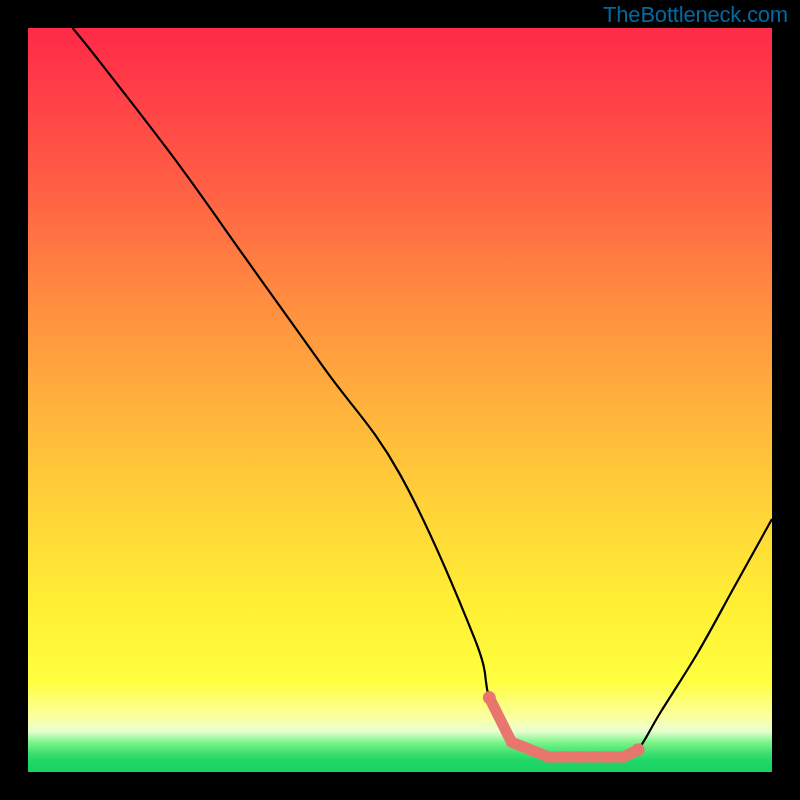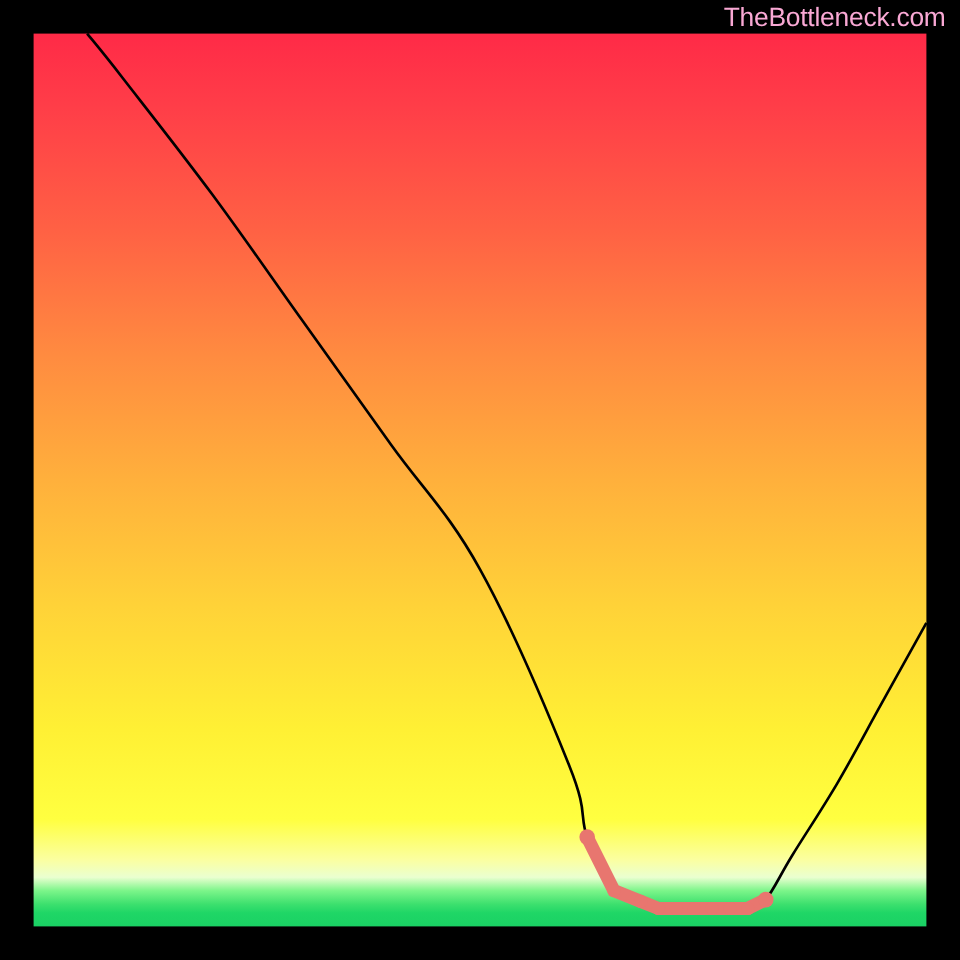--- a/index.html
+++ b/index.html
@@ -18,21 +18,21 @@
     height: 800px;
     background: #000;
   }
   .watermark {
     position: absolute;
     top: 2px;
     right: 12px;
     font-family: Arial, Helvetica, sans-serif;
     font-size: 22px;
     font-weight: 500;
-    color: #f9a8d4;
+    color: #0369a1;
     letter-spacing: -0.2px;
   }
   .plot {
     position: absolute;
     left: 28px;
     top: 28px;
     width: 744px;
     height: 744px;
     background: linear-gradient(to bottom,
       #ff2a47 0%,

